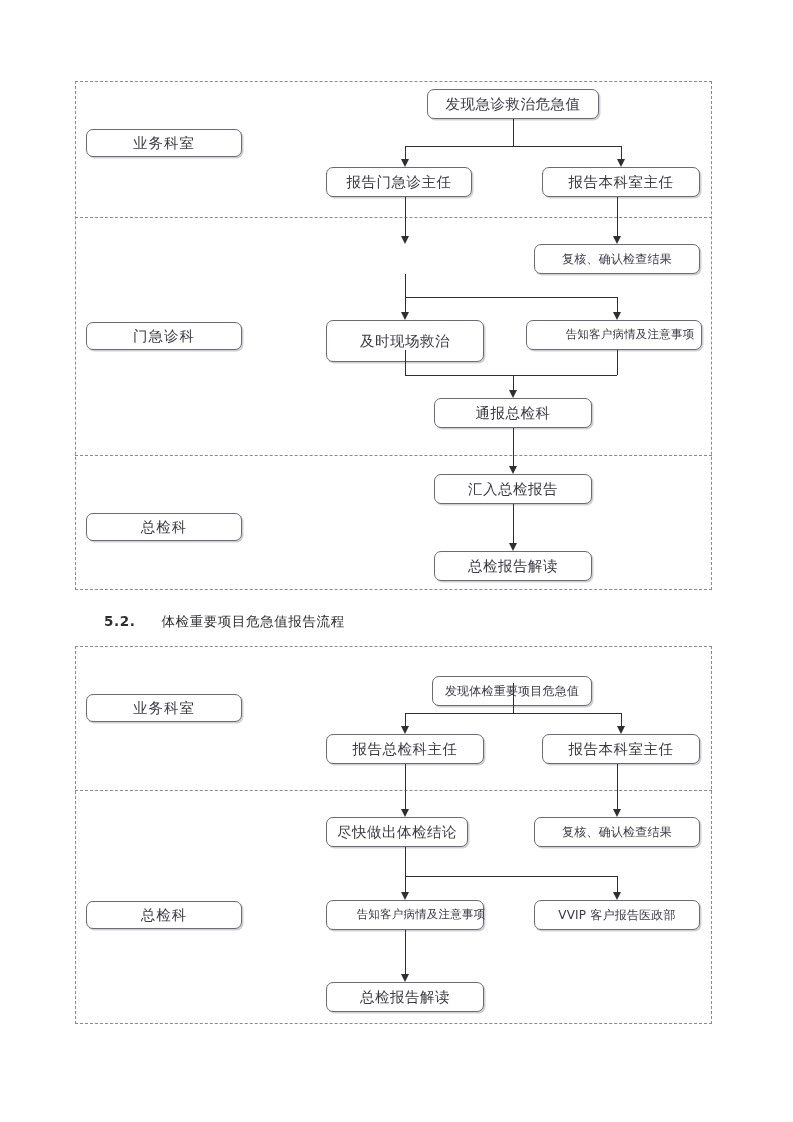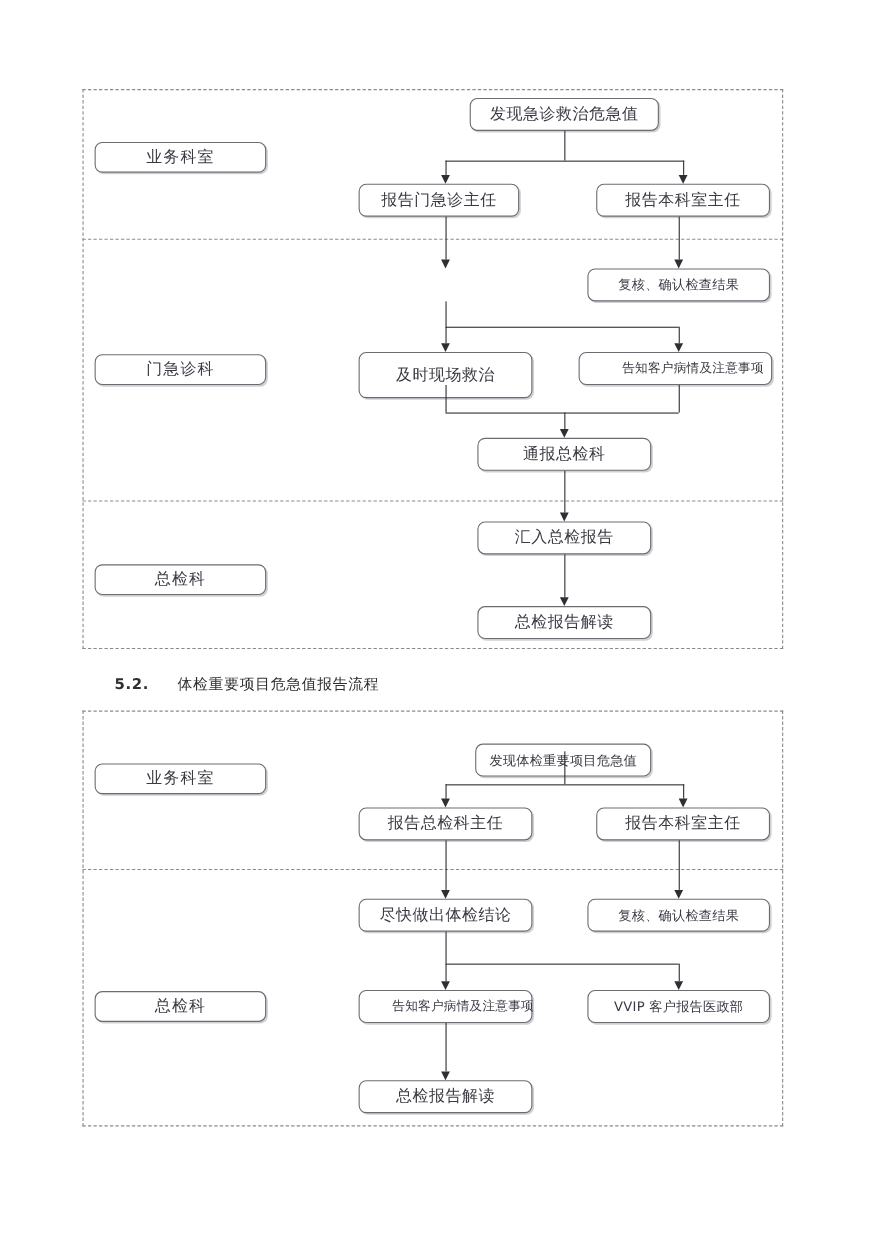--- a/index.html
+++ b/index.html
@@ -171,21 +171,21 @@
 
   <div class="node lane-label" style="left:86px; top:694px; width:156px; height:28px;">业务科室</div>
   <div class="node lane-label" style="left:86px; top:901px; width:156px; height:28px;">总检科</div>
 
   <div class="node small" style="left:432px; top:653px; width:160px; height:30px;margin-top:23px;">发现体检重要项目危急值</div>
 
   <div class="node" style="left:326px; top:734px; width:158px; height:30px;">报告总检科主任</div>
 
   <div class="node" style="left:542px; top:734px; width:158px; height:30px;">报告本科室主任</div>
 
-  <div class="node" style="left:326px; top:817px; width:158px; height:30px;">尽快做出体检结论</div>
+  <div class="node" style="left:326px; top:817px; width:142px; height:30px;">尽快做出体检结论</div>
 
   <div class="node small" style="left:534px; top:817px; width:166px; height:30px;">复核、确认检查结果</div>
 
   <div class="node tiny" style="left:326px; top:900px; width:158px; height:30px;">告知客户病情及注意事项</div>
 
   <div class="node small" style="left:534px; top:900px; width:166px; height:30px;">VVIP 客户报告医政部</div>
 
   <div class="node" style="left:326px; top:982px; width:158px; height:30px;">总检报告解读</div>
 
   <div class="conn-v" style="left:513px; top:683px; height:30px;"></div>

